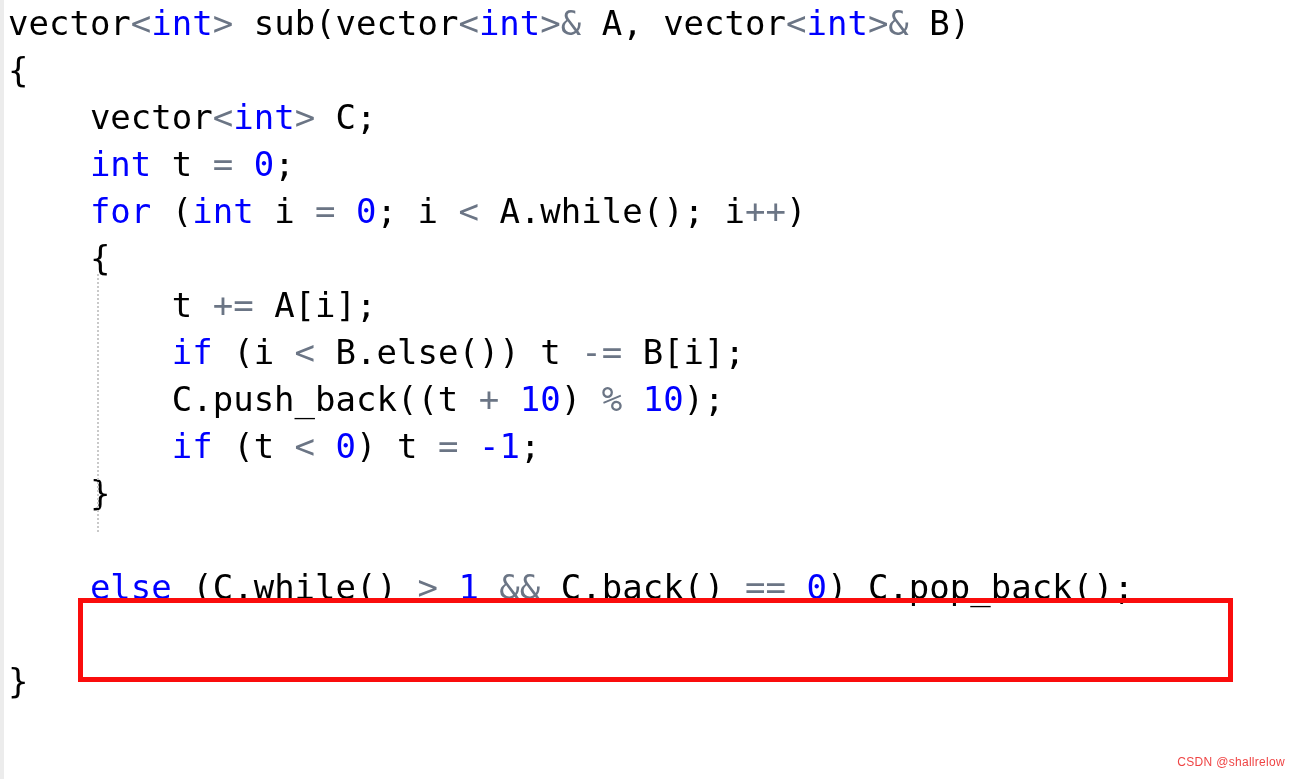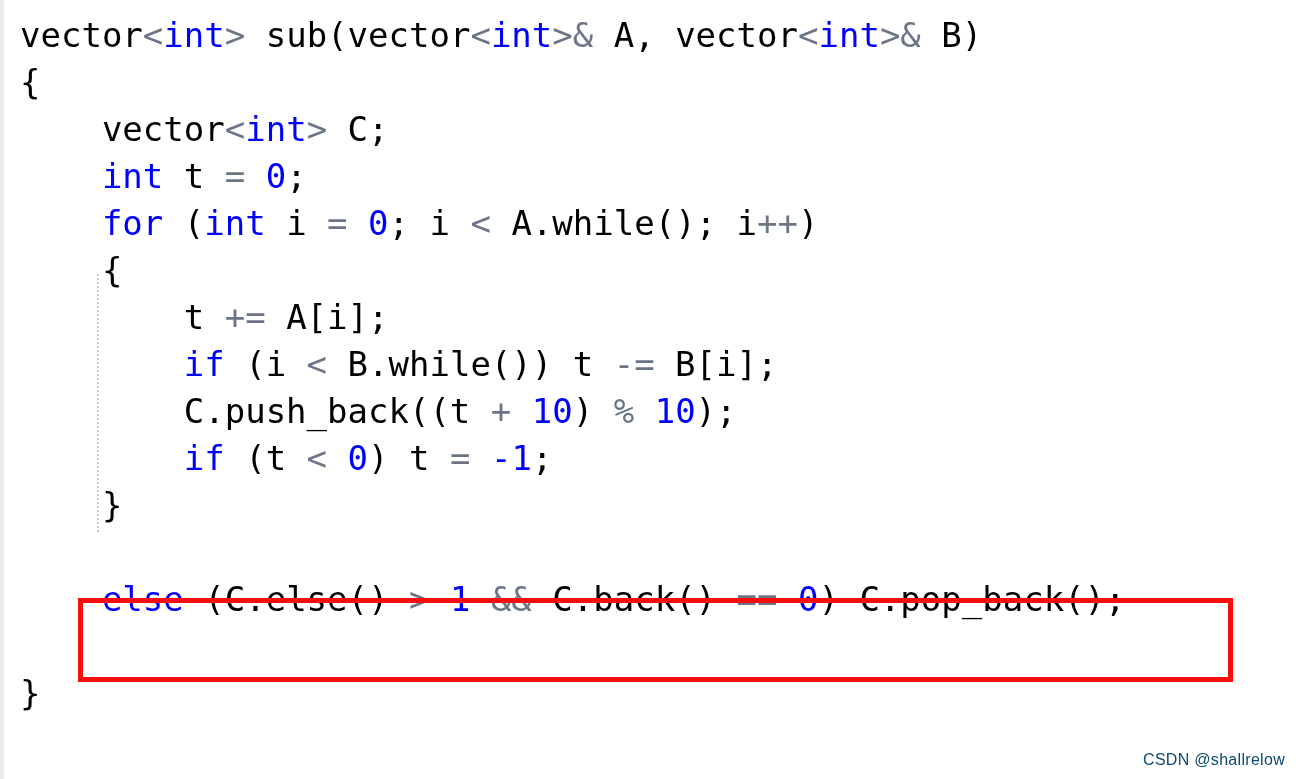--- a/index.html
+++ b/index.html
@@ -33,21 +33,21 @@
     height: 258px;
     background-image: linear-gradient(to bottom, #c9c9c9 0 2px, rgba(0,0,0,0) 2px 4px);
     background-size: 2px 4px;
     background-repeat: repeat-y;
   }
   #code {
     position: absolute;
     left: 0;
     top: 0;
     width: 1073px;
-    padding: 12px;
+    padding: 0;
     margin: 0;
     font-family: "DejaVu Sans Mono", monospace;
     font-size: 34px;
     line-height: 47px;
     letter-spacing: 0px;
     color: #000000;
     white-space: pre;
   }
   .ln {
     display: block;
@@ -70,46 +70,46 @@
     border: 5px solid #fa0d0d;
     box-sizing: border-box;
     background: transparent;
     pointer-events: none;
   }
   #watermark {
     position: absolute;
     right: 14px;
     bottom: 10px;
     font-family: "Liberation Sans", sans-serif;
-    font-size: 16px;
-    color: #0c4a6e;
+    font-size: 12px;
+    color: #ef4444;
     letter-spacing: 0.3px;
     white-space: nowrap;
   }
 </style>
 </head>
 <body>
 
 <div id="screenshot">
 
   <div id="gutter-strip"></div>
 
   <pre id="code"><span class="ln"><span class="plain">vector</span><span class="op">&lt;</span><span class="kw">int</span><span class="op">&gt;</span><span class="plain"> sub(vector</span><span class="op">&lt;</span><span class="kw">int</span><span class="op">&gt;</span><span class="op">&amp;</span><span class="plain"> A, vector</span><span class="op">&lt;</span><span class="kw">int</span><span class="op">&gt;</span><span class="op">&amp;</span><span class="plain"> B)</span>
 </span><span class="ln"><span class="plain">{</span>
 </span><span class="ln">    <span class="plain">vector</span><span class="op">&lt;</span><span class="kw">int</span><span class="op">&gt;</span><span class="plain"> C;</span>
 </span><span class="ln">    <span class="kw">int</span><span class="plain"> t </span><span class="op">=</span><span class="plain"> </span><span class="num">0</span><span class="plain">;</span>
 </span><span class="ln">    <span class="kw">for</span><span class="plain"> (</span><span class="kw">int</span><span class="plain"> i </span><span class="op">=</span><span class="plain"> </span><span class="num">0</span><span class="plain">; i </span><span class="op">&lt;</span><span class="plain"> A.while(); i</span><span class="op">++</span><span class="plain">)</span>
 </span><span class="ln">    <span class="plain">{</span>
 </span><span class="ln">        <span class="plain">t </span><span class="op">+=</span><span class="plain"> A[i];</span>
-</span><span class="ln">        <span class="kw">if</span><span class="plain"> (i </span><span class="op">&lt;</span><span class="plain"> B.while()) t </span><span class="op">-=</span><span class="plain"> B[i];</span>
+</span><span class="ln">        <span class="kw">if</span><span class="plain"> (i </span><span class="op">&lt;</span><span class="plain"> B.else()) t </span><span class="op">-=</span><span class="plain"> B[i];</span>
 </span><span class="ln">        <span class="plain">C.push_back((t </span><span class="op">+</span><span class="plain"> </span><span class="num">10</span><span class="plain">) </span><span class="op">%</span><span class="plain"> </span><span class="num">10</span><span class="plain">);</span>
 </span><span class="ln">        <span class="kw">if</span><span class="plain"> (t </span><span class="op">&lt;</span><span class="plain"> </span><span class="num">0</span><span class="plain">) t </span><span class="op">=</span><span class="plain"> </span><span class="num">-1</span><span class="plain">;</span>
 </span><span class="ln">    <span class="plain">}</span>
 </span><span class="ln">
-</span><span class="ln">    <span class="kw">else</span><span class="plain"> (C.else() </span><span class="op">&gt;</span><span class="plain"> </span><span class="num">1</span><span class="plain"> </span><span class="op">&amp;&amp;</span><span class="plain"> C.back() </span><span class="op">==</span><span class="plain"> </span><span class="num">0</span><span class="plain">) C.pop_back();</span>
+</span><span class="ln">    <span class="kw">else</span><span class="plain"> (C.while() </span><span class="op">&gt;</span><span class="plain"> </span><span class="num">1</span><span class="plain"> </span><span class="op">&amp;&amp;</span><span class="plain"> C.back() </span><span class="op">==</span><span class="plain"> </span><span class="num">0</span><span class="plain">) C.pop_back();</span>
 </span><span class="ln">
 </span><span class="ln"><span class="plain">}</span>
 </span></pre>
 
   <div id="indent-guide"></div>
 
   <div id="highlight-box"></div>
 
   <div id="watermark">CSDN @shallrelow</div>
 

